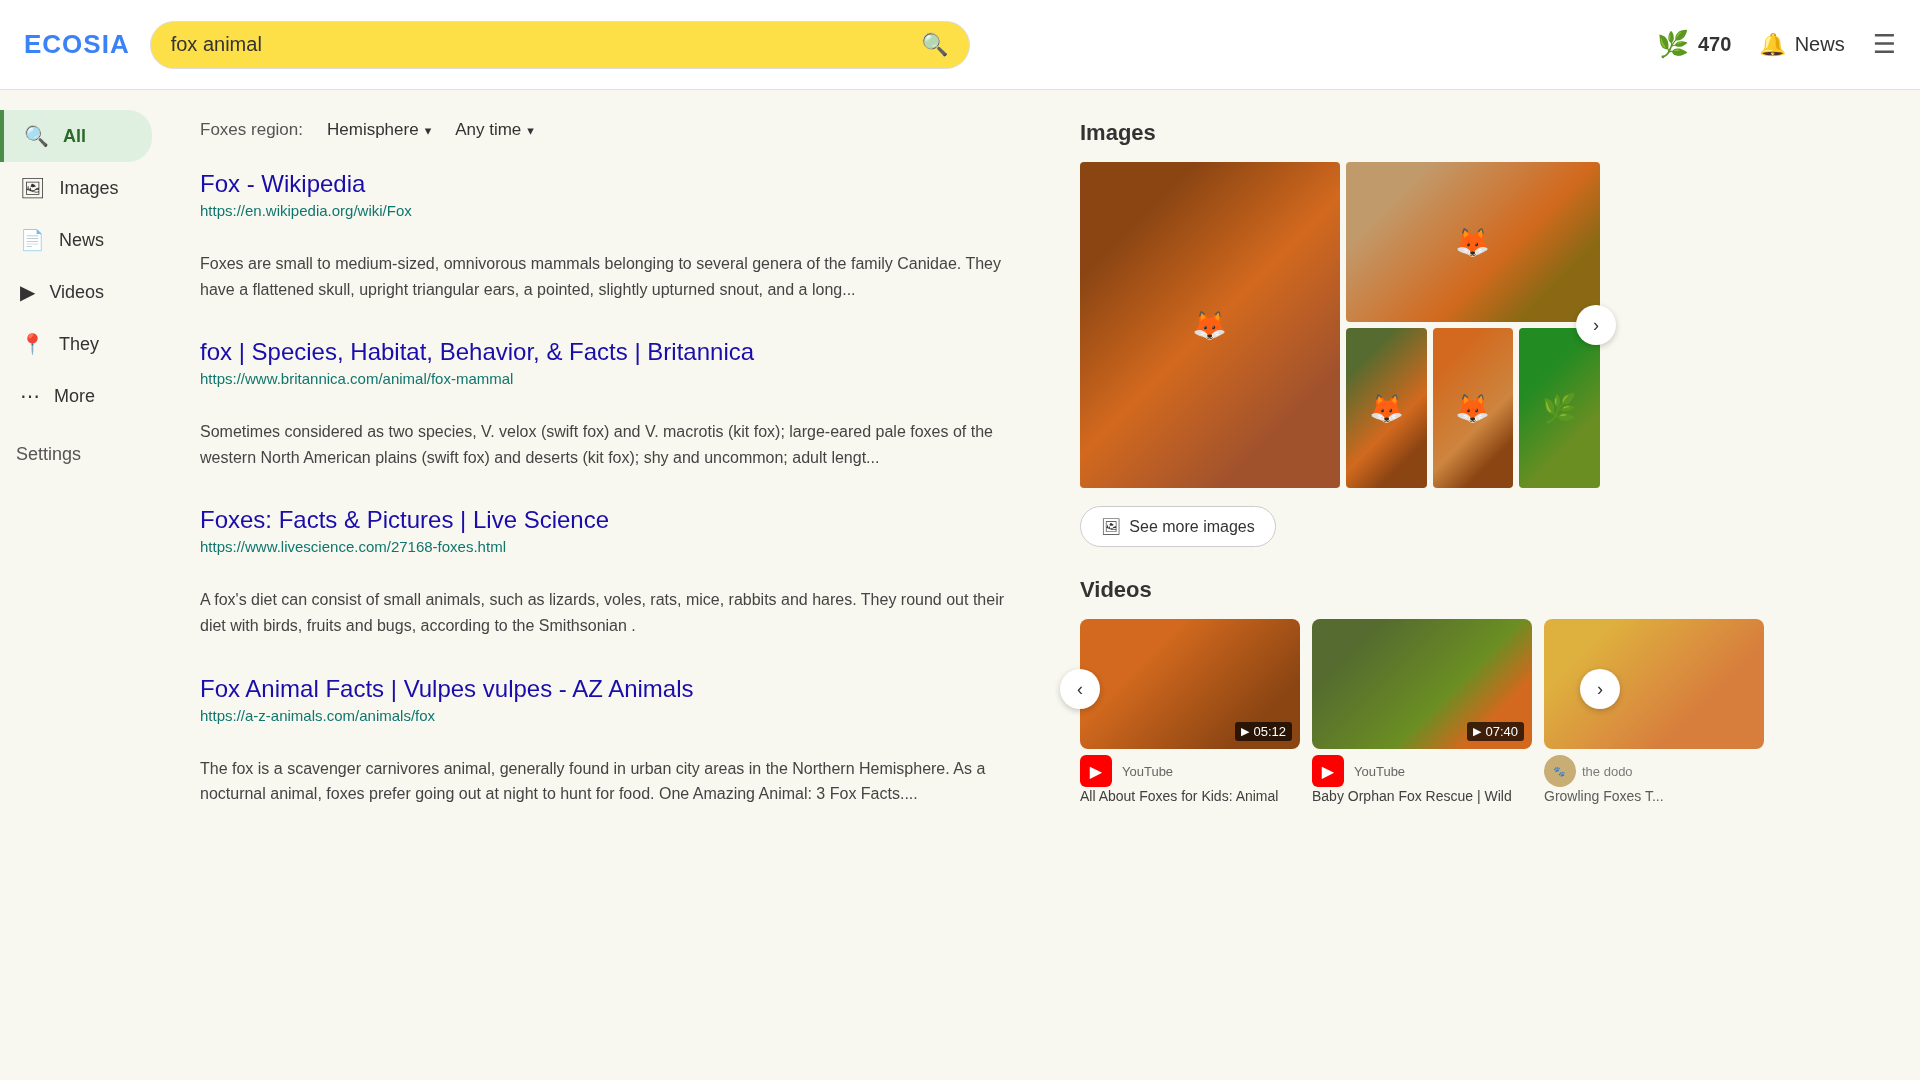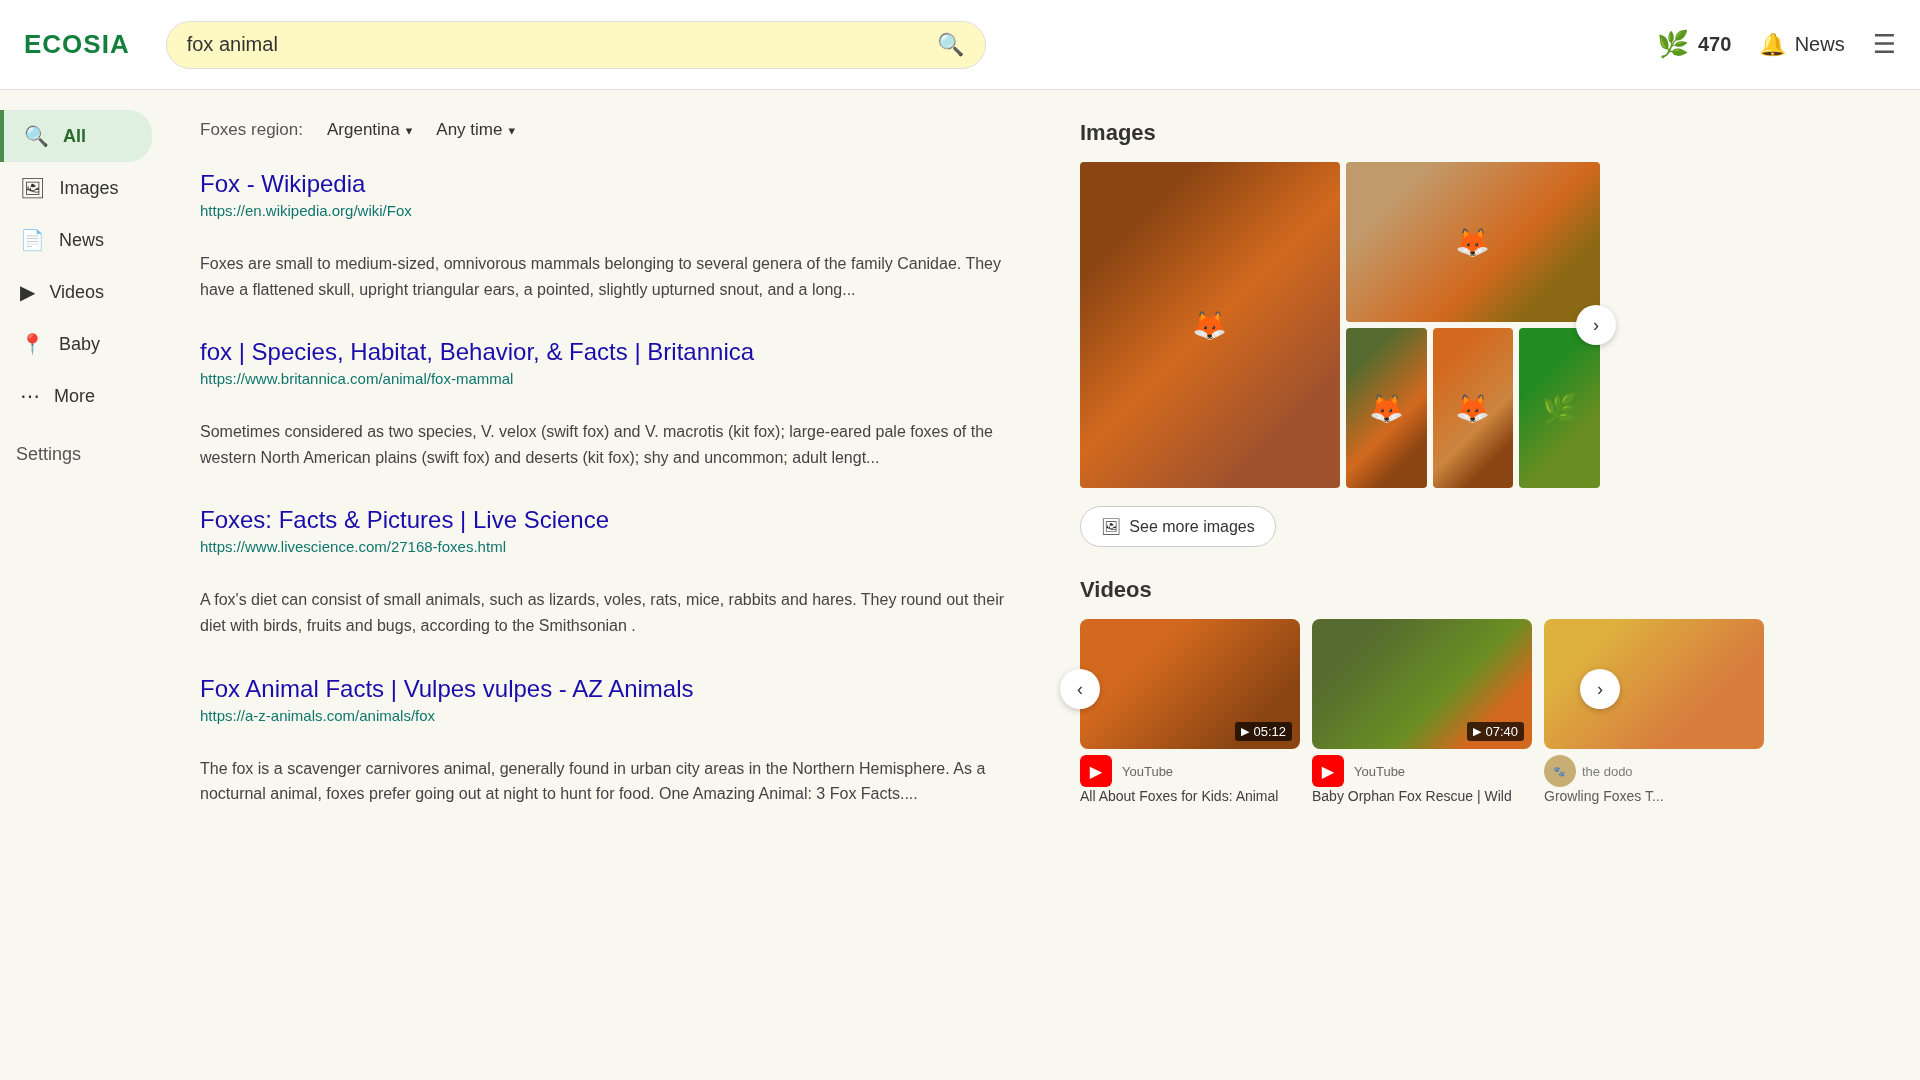--- a/index.html
+++ b/index.html
@@ -1,21 +1,21 @@
 <!DOCTYPE html>
 <html><head>
   <meta charset="utf-8">
   <style>
     * { margin: 0; padding: 0; box-sizing: border-box; }
     body { font-family: Arial, sans-serif; background: #f8f8f0; color: #333; width: 1920px; min-height: 1080px; overflow-x: hidden; }
 
     
     .header { display: flex; align-items: center; background: #fff; padding: 0 24px; height: 90px; border-bottom: 1px solid #e0e0e0; gap: 20px; }
-    .logo { font-size: 26px; font-weight: bold; color: #15803d; letter-spacing: 1px; margin-right: 16px; }
-    .search-bar { display: flex; align-items: center; background: #fef9c3; border-radius: 24px; padding: 10px 20px; width: 820px; gap: 12px; border: 1px solid #ddd; }
+    .logo { font-size: 26px; font-weight: bold; color: #3b82f6; letter-spacing: 1px; }
+    .search-bar { display: flex; align-items: center; background: #fde047; border-radius: 24px; padding: 10px 20px; width: 820px; gap: 12px; border: 1px solid #ddd; }
     .search-bar input { border: none; background: transparent; font-size: 20px; outline: none; flex: 1; color: #333; }
     .search-icon { color: #4a8c4a; font-size: 22px; cursor: pointer; }
     .header-right { margin-left: auto; display: flex; align-items: center; gap: 28px; }
     .tree-counter { display: flex; align-items: center; gap: 8px; font-size: 20px; font-weight: bold; color: #333; }
     .tree-icon { color: #4a8c4a; font-size: 26px; }
     .news-btn { display: flex; align-items: center; gap: 8px; font-size: 20px; color: #333; cursor: pointer; }
     .bell-icon { font-size: 22px; }
     .menu-icon { font-size: 26px; cursor: pointer; color: #555; }
 
     
@@ -114,35 +114,35 @@
     <div class="sidebar-item">
       <span class="sidebar-icon">📄</span>
       <span>News</span>
     </div>
     <div class="sidebar-item">
       <span class="sidebar-icon">▶</span>
       <span>Videos</span>
     </div>
     <div class="sidebar-item">
       <span class="sidebar-icon">📍</span>
-      <span>Baby</span>
+      <span>They</span>
     </div>
     <div class="sidebar-item">
       <span class="sidebar-icon">⋯</span>
       <span>More</span>
     </div>
     <div class="sidebar-settings">Settings</div>
   </div>
 
   <div class="main">
 
     <div class="filter-bar">
       <span class="filter-label">Foxes region:</span>
       <div class="filter-dropdown">
-        <span>Argentina</span>
+        <span>Hemisphere</span>
         <span class="dropdown-arrow">▾</span>
       </div>
       <div class="filter-dropdown">
         <span>Any time</span>
         <span class="dropdown-arrow">▾</span>
       </div>
     </div>
 
     <div class="result">
       <a class="result-title">Fox - Wikipedia</a>

